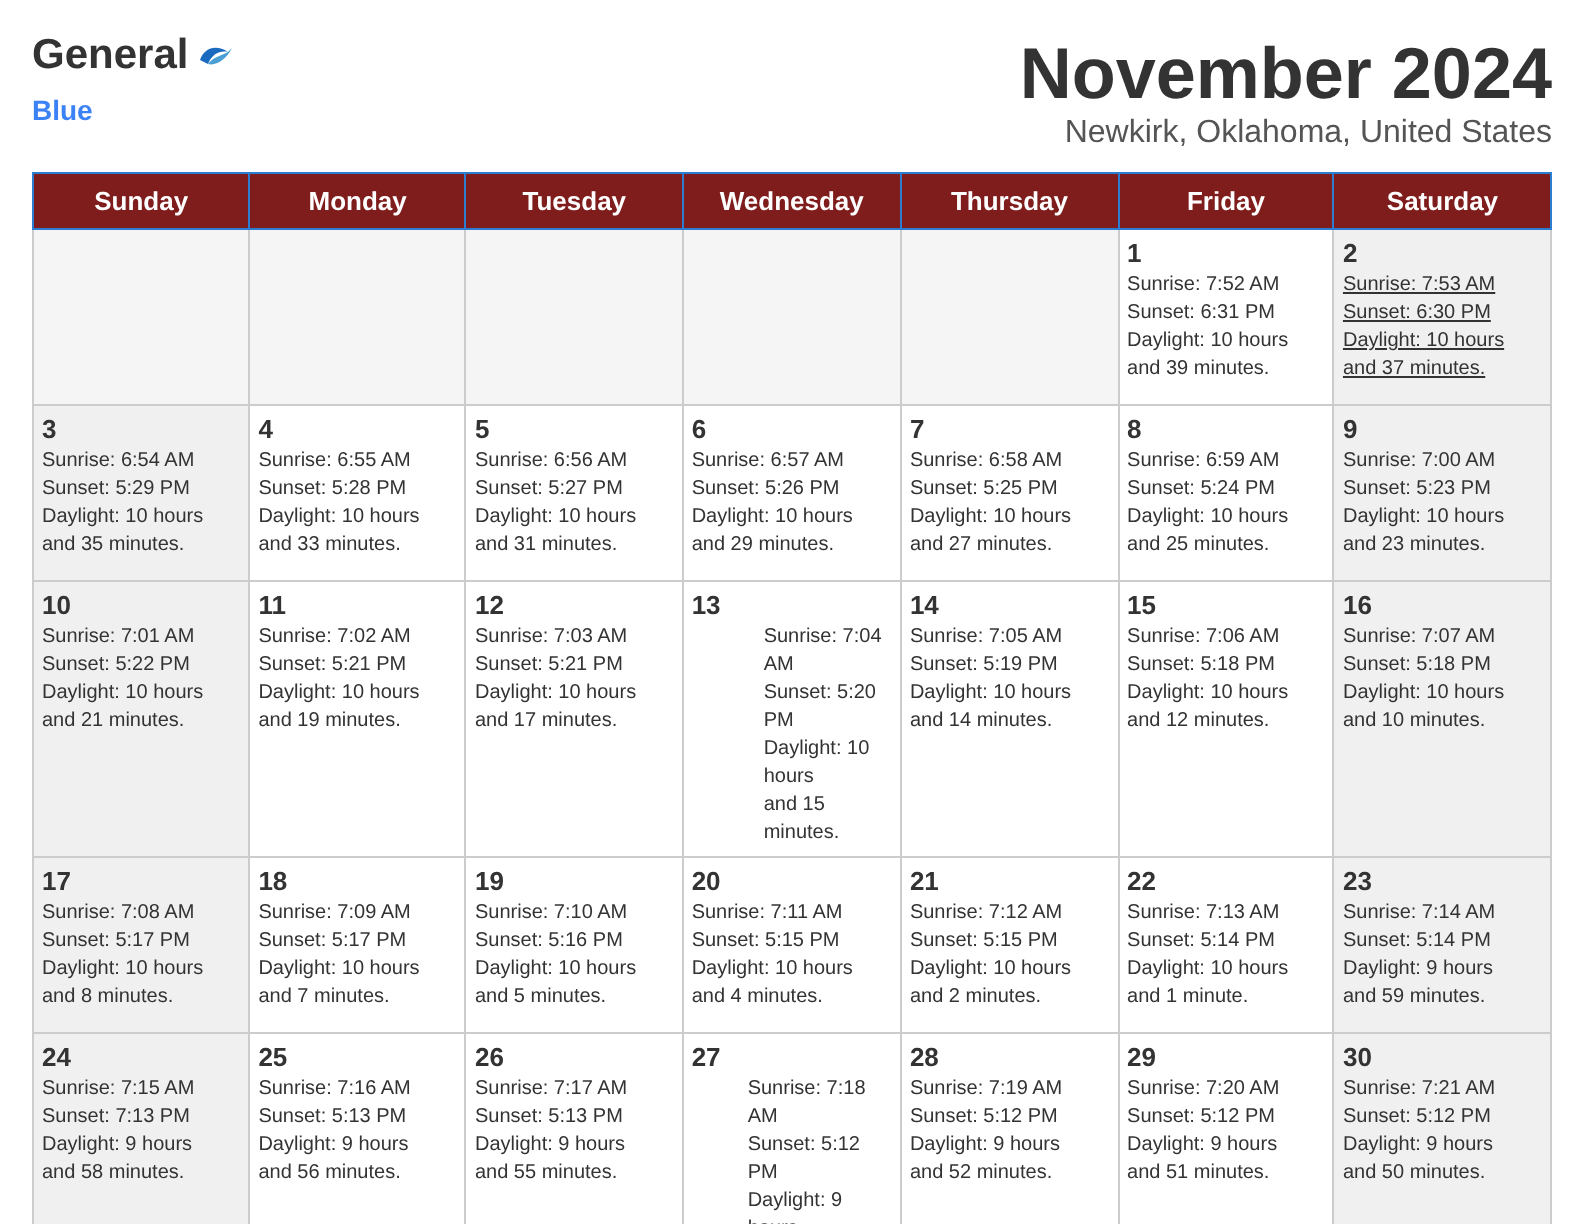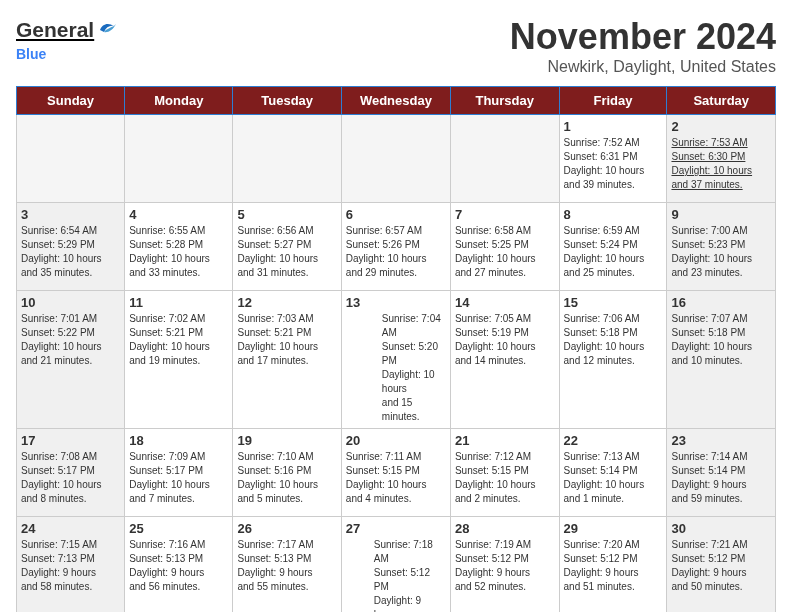--- a/index.html
+++ b/index.html
@@ -72,22 +72,20 @@
     .day-info {
       font-size: 10px;
       color: #333;
       line-height: 1.4;
     }
     .week-row td {
       height: 88px;
     }
     .logo-row {
       display: flex;
-      align-items: center;
-      text-decoration: underline;
     }
     .logo-text-general {
       color: #333;
       font-weight: bold;
       font-size: 21px;
     }
     .logo-text-blue {
       color: #3b82f6;
       font-weight: bold;
       font-size: 14px;
@@ -106,21 +104,21 @@
           <path d="M8 16 C10 13, 14 12, 18 10 L20 8 C17 14, 12 17, 8 16 Z" fill="#4a9fd4"></path>
         </svg>
       </span>
     </div>
     <div>
       <span class="logo-text-blue">Blue</span>
     </div>
   </div>
   <div class="title-area">
     <div class="month-title">November 2024</div>
-    <div class="location-title">Newkirk, Daylight, United States</div>
+    <div class="location-title">Newkirk, Oklahoma, United States</div>
   </div>
 </div>
 
 <table class="calendar">
   <thead>
     <tr>
     <th>Sunday</th>
         <th>Monday</th>
         <th>Tuesday</th>
         <th>Wednesday</th>

